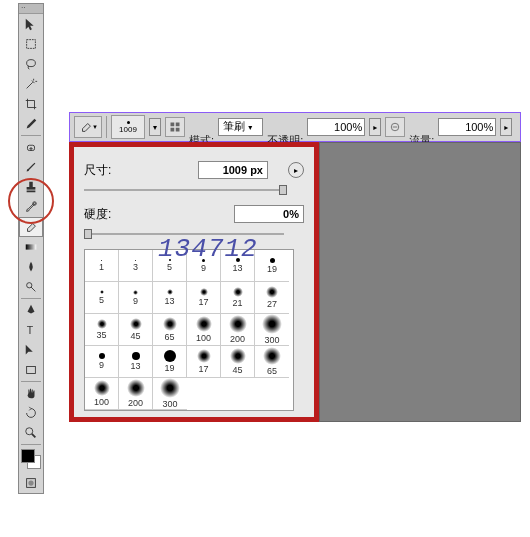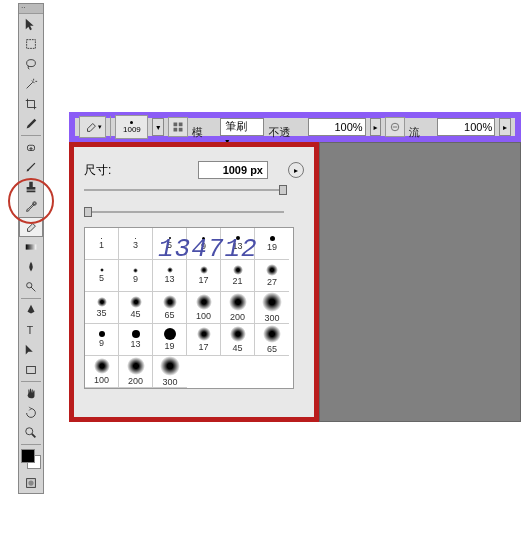--- a/index.html
+++ b/index.html
@@ -12,21 +12,21 @@
   .tool.selected { background: #f0f0f0; border: 1px solid #888; }
   .tool svg { width: 14px; height: 14px; }
   .tool-sep { height: 1px; background: #999; margin: 1px 2px; }
   .swatches { width: 24px; height: 24px; position: relative; margin: 2px auto; }
   .swatch-fg { position: absolute; left: 2px; top: 2px; width: 14px; height: 14px; background: #000; border: 1px solid #888; }
   .swatch-bg { position: absolute; left: 8px; top: 8px; width: 14px; height: 14px; background: #fff; border: 1px solid #888; }
   
   .circle-highlight { position: absolute; left: 8px; top: 178px; width: 46px; height: 46px; border: 2px solid #c0392b; border-radius: 50%; pointer-events: none; }
   
   
-  .options-bar { position: absolute; left: 69px; top: 112px; width: 452px; height: 30px; background: #d5d5d5; border: 6px solid #8b5cf6; display: flex; align-items: center; padding: 0 4px; gap: 4px; }
+  .options-bar { position: absolute; left: 69px; top: 112px; width: 452px; height: 30px; background: #d5d5d5; border: 1px solid #8b5cf6; display: flex; align-items: center; padding: 0 4px; gap: 4px; }
   .opt-tool { width: 28px; height: 22px; background: #e0e0e0; border: 1px solid #999; display:flex; align-items:center; justify-content:center; }
   .opt-brush { width: 34px; height: 24px; border: 1px solid #999; background: #e8e8e8; display:flex; flex-direction:column; align-items:center; justify-content:center; font-size:8px; }
   .opt-brush .dot { width:3px; height:3px; background:#000; border-radius:50%; margin-bottom:1px; }
   .opt-btn { width: 20px; height: 20px; border: 1px solid #999; background: #e0e0e0; display:flex; align-items:center; justify-content:center; }
   .opt-label { font-size: 11px; color: #222; margin-top: 26px; }
   .opt-select { height: 18px; font-size: 11px; background: #fff; border: 1px solid #888; padding: 0 10px 0 4px; }
   .opt-input { width: 58px; height: 18px; font-size: 11px; border: 1px solid #888; text-align: right; padding: 0 2px; }
   .arrow-btn { width: 12px; height: 18px; border: 1px solid #888; background: #ddd; display:flex; align-items:center; justify-content:center; font-size:8px; }
   
   
@@ -235,20 +235,25 @@
   <div class="row">
     <span class="row-label">尺寸:</span>
     <div style="flex:1"></div>
     <input class="row-input" value="1009 px" style="">
     <div class="play-btn">▸</div>
   </div>
   <div class="slider">
       <div class="slider-track"></div>
       <div class="slider-thumb" style="left:195px;"></div>
     </div>
+  <div class="row">
+    <span class="row-label">硬度:</span>
+    <div style="flex:1"></div>
+    <input class="row-input" value="0%" style="">
+  </div>
   <div class="slider">
       <div class="slider-track"></div>
       <div class="slider-thumb" style="left:0;"></div>
     </div>
 
   <div class="brush-grid" id="brush-grid">
       <div class="grid-row">
         <div class="grid-cell">
           <div class="brush-dot" style="width: 1px; height: 1px;"></div>
           <span>1</span>

